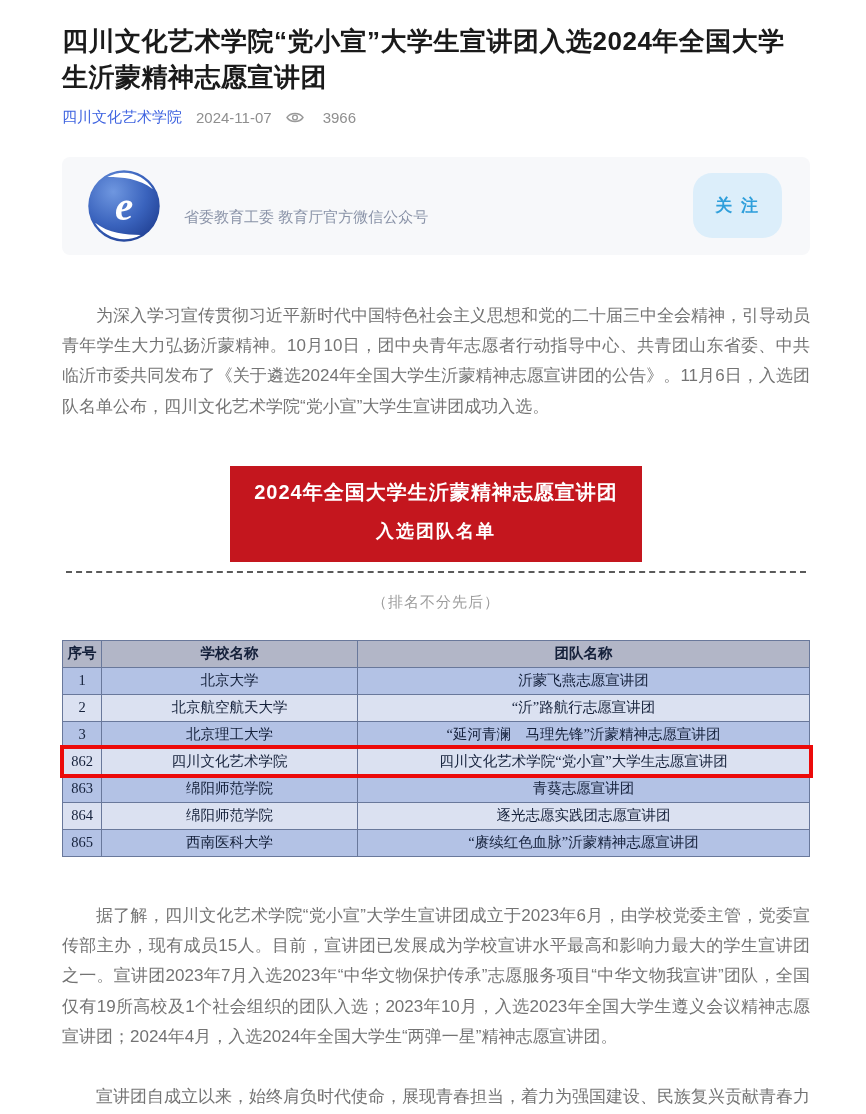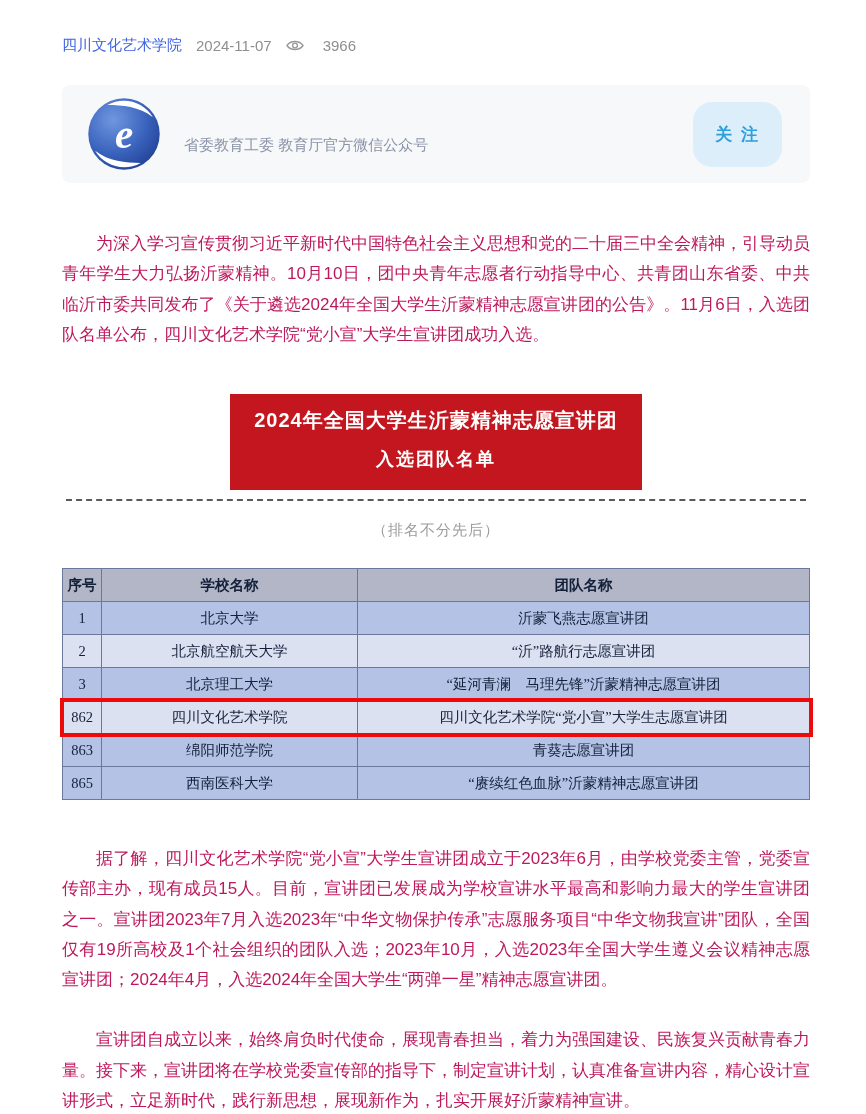--- a/index.html
+++ b/index.html
@@ -68,21 +68,21 @@
     border-radius: 19px;
     cursor: pointer;
     letter-spacing: 2px;
   }
 
   
   .body-p {
     margin-top: 46px;
     font-size: 17px;
     line-height: 1.78;
-    color: #be185d;
+    color: #737373;
     text-indent: 2em;
     text-align: justify;
   }
   .body-p + .body-p { margin-top: 30px; }
 
   
   .notice-wrap { margin-top: 44px; text-align: center; }
   .red-banner {
     display: inline-block;
     background: #c4161e;
@@ -108,41 +108,42 @@
   
   .roster {
     margin-top: 28px;
     width: 100%;
     border-collapse: collapse;
     table-layout: fixed;
     font-family: "Liberation Serif", serif;
   }
   .roster th, .roster td {
     border: 1px solid #69789b;
-    height: 33px;
+    height: 27px;
     text-align: center;
     vertical-align: middle;
     font-size: 14.5px;
     color: #14203a;
     padding: 1px 4px;
     overflow: hidden;
     white-space: nowrap;
   }
   .roster th { background: #b2b6c7; font-weight: 700; }
   .roster col.c-no { width: 39px; }
   .roster col.c-school { width: 256px; }
   .roster tr.row-blue td { background: #b3c2e5; }
   .roster tr.row-light td { background: #dbe1f1; }
   .roster tr.highlight { outline: 4px solid #ec0a0a; outline-offset: -1px; }
 </style>
 </head>
 <body>
 
 <div class="page">
 
+  <h1 class="article-title">四川文化艺术学院“党小宣”大学生宣讲团入选2024年全国大学生沂蒙精神志愿宣讲团</h1>
 
   <div class="meta">
     <a class="source-link">四川文化艺术学院</a>
     <span>2024-11-07</span>
     <span class="views">
       <span>
         <svg width="18" height="13" viewBox="0 0 18 13">
           <path d="M1 6.5 C4.5 1.2 13.5 1.2 17 6.5 C13.5 11.8 4.5 11.8 1 6.5 Z" fill="none" stroke="#9a9a9a" stroke-width="1.4"></path>
           <circle cx="9" cy="6.5" r="2.4" fill="none" stroke="#9a9a9a" stroke-width="1.4"></circle>
         </svg>
@@ -216,20 +217,25 @@
       <tr class="row-light highlight">
         <td>862</td>
         <td>四川文化艺术学院</td>
         <td>四川文化艺术学院“党小宣”大学生志愿宣讲团</td>
       </tr>
       <tr class="row-blue">
         <td>863</td>
         <td>绵阳师范学院</td>
         <td>青葵志愿宣讲团</td>
       </tr>
+      <tr class="row-light">
+        <td>864</td>
+        <td>绵阳师范学院</td>
+        <td>逐光志愿实践团志愿宣讲团</td>
+      </tr>
       <tr class="row-blue">
         <td>865</td>
         <td>西南医科大学</td>
         <td>“赓续红色血脉”沂蒙精神志愿宣讲团</td>
       </tr>
     </tbody>
   </table>
 
   <p class="body-p" style="margin-top:44px">据了解，四川文化艺术学院“党小宣”大学生宣讲团成立于2023年6月，由学校党委主管，党委宣传部主办，现有成员15人。目前，宣讲团已发展成为学校宣讲水平最高和影响力最大的学生宣讲团之一。宣讲团2023年7月入选2023年“中华文物保护传承”志愿服务项目“中华文物我宣讲”团队，全国仅有19所高校及1个社会组织的团队入选；2023年10月，入选2023年全国大学生遵义会议精神志愿宣讲团；2024年4月，入选2024年全国大学生“两弹一星”精神志愿宣讲团。</p>
   <p class="body-p">宣讲团自成立以来，始终肩负时代使命，展现青春担当，着力为强国建设、民族复兴贡献青春力量。接下来，宣讲团将在学校党委宣传部的指导下，制定宣讲计划，认真准备宣讲内容，精心设计宣讲形式，立足新时代，践行新思想，展现新作为，扎实开展好沂蒙精神宣讲。</p>

